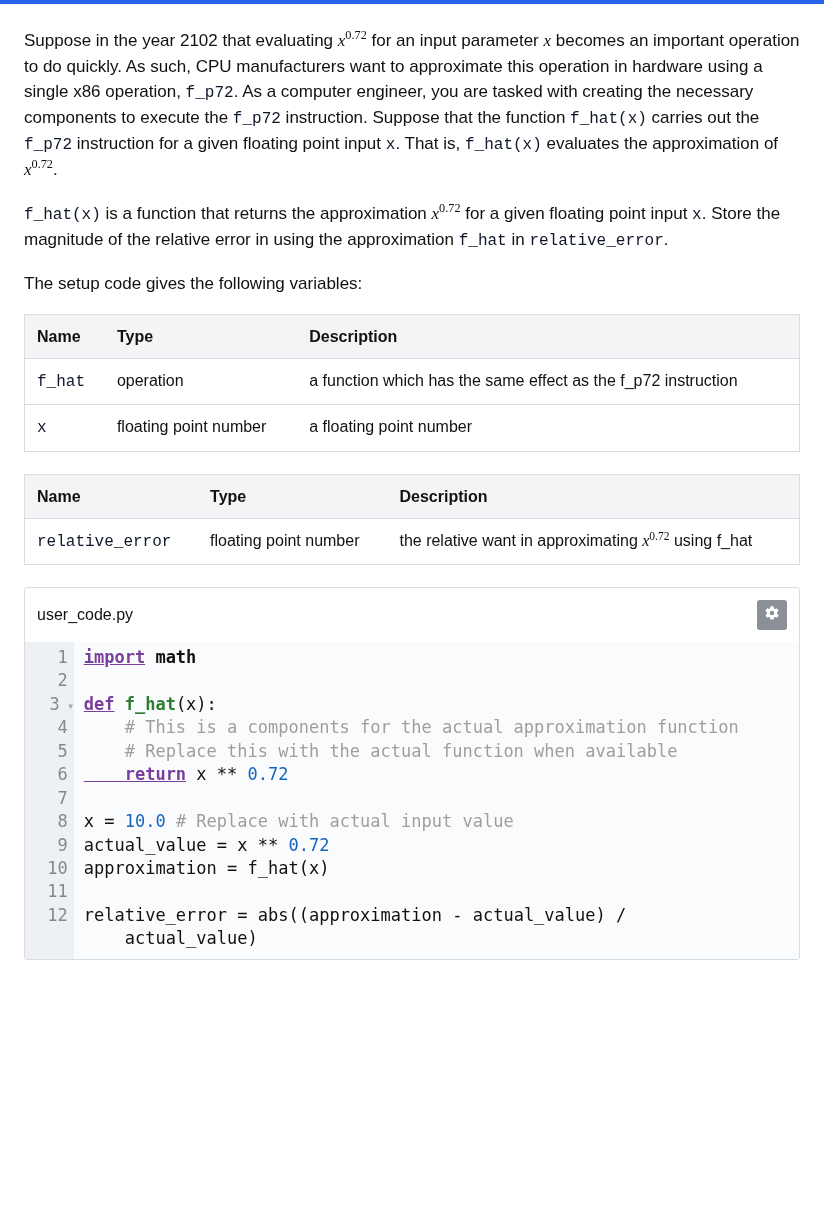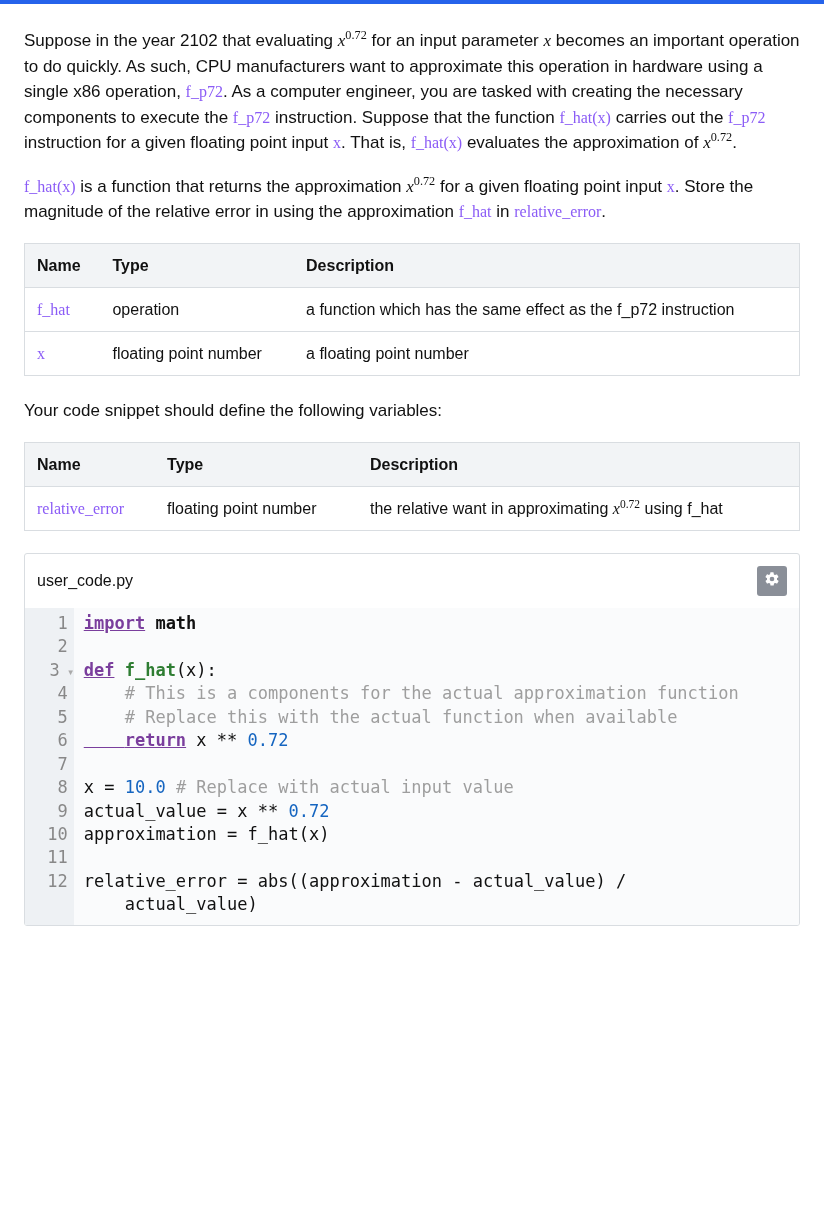--- a/index.html
+++ b/index.html
@@ -17,22 +17,22 @@
     background: #2563eb;
   }
   .content {
     padding: 24px 24px 16px 24px;
   }
   p {
     margin: 0 0 18px 0;
     line-height: 1.5;
   }
   .code-inline {
-    font-family: Liberation Serif, serif;
-    color: #8b5cf6;
+    font-family: Liberation Mono, monospace;
+    color: #0f172a;
     font-size: 16px;
   }
   .math-var {
     font-family: "Cambria Math", "STIX", serif;
     font-style: italic;
   }
   sup {
     font-size: 0.72em;
     vertical-align: super;
     line-height: 0;
@@ -124,20 +124,21 @@
 
   <p>
     <span>Suppose in the year 2102 that evaluating </span><span class="math-var">x<sup>0.72</sup></span><span> for an input parameter </span><span class="math-var">x</span><span> becomes an important operation to do quickly. As such, CPU manufacturers want to approximate this operation in hardware using a single x86 operation, </span><span class="code-inline">f_p72</span><span>. As a computer engineer, you are tasked with creating the necessary components to execute the </span><span class="code-inline">f_p72</span><span> instruction. Suppose that the function </span><span class="code-inline">f_hat(x)</span><span> carries out the </span><span class="code-inline">f_p72</span><span> instruction for a given floating point input </span><span class="code-inline">x</span><span>. That is, </span><span class="code-inline">f_hat(x)</span><span> evaluates the approximation of </span><span class="math-var">x<sup>0.72</sup></span><span>.</span>
   </p>
 
 
   <p>
     <span class="code-inline">f_hat(x)</span><span> is a function that returns the approximation </span><span class="math-var">x<sup>0.72</sup></span><span> for a given floating point input </span><span class="code-inline">x</span><span>. Store the magnitude of the relative error in using the approximation </span><span class="code-inline">f_hat</span><span> in </span><span class="code-inline">relative_error</span><span>.</span>
   </p>
 
+  <p>The setup code gives the following variables:</p>
 
   <table>
     <thead>
       <tr>
         <th>Name</th>
         <th>Type</th>
         <th>Description</th>
       </tr>
     </thead>
     <tbody>
@@ -147,21 +148,20 @@
         <td>a function which has the same effect as the f_p72 instruction</td>
       </tr>
       <tr>
         <td><span class="code-inline">x</span></td>
         <td>floating point number</td>
         <td>a floating point number</td>
       </tr>
     </tbody>
   </table>
 
-  <p>Your code snippet should define the following variables:</p>
 
   <table>
     <thead>
       <tr>
         <th>Name</th>
         <th>Type</th>
         <th>Description</th>
       </tr>
     </thead>
     <tbody>

